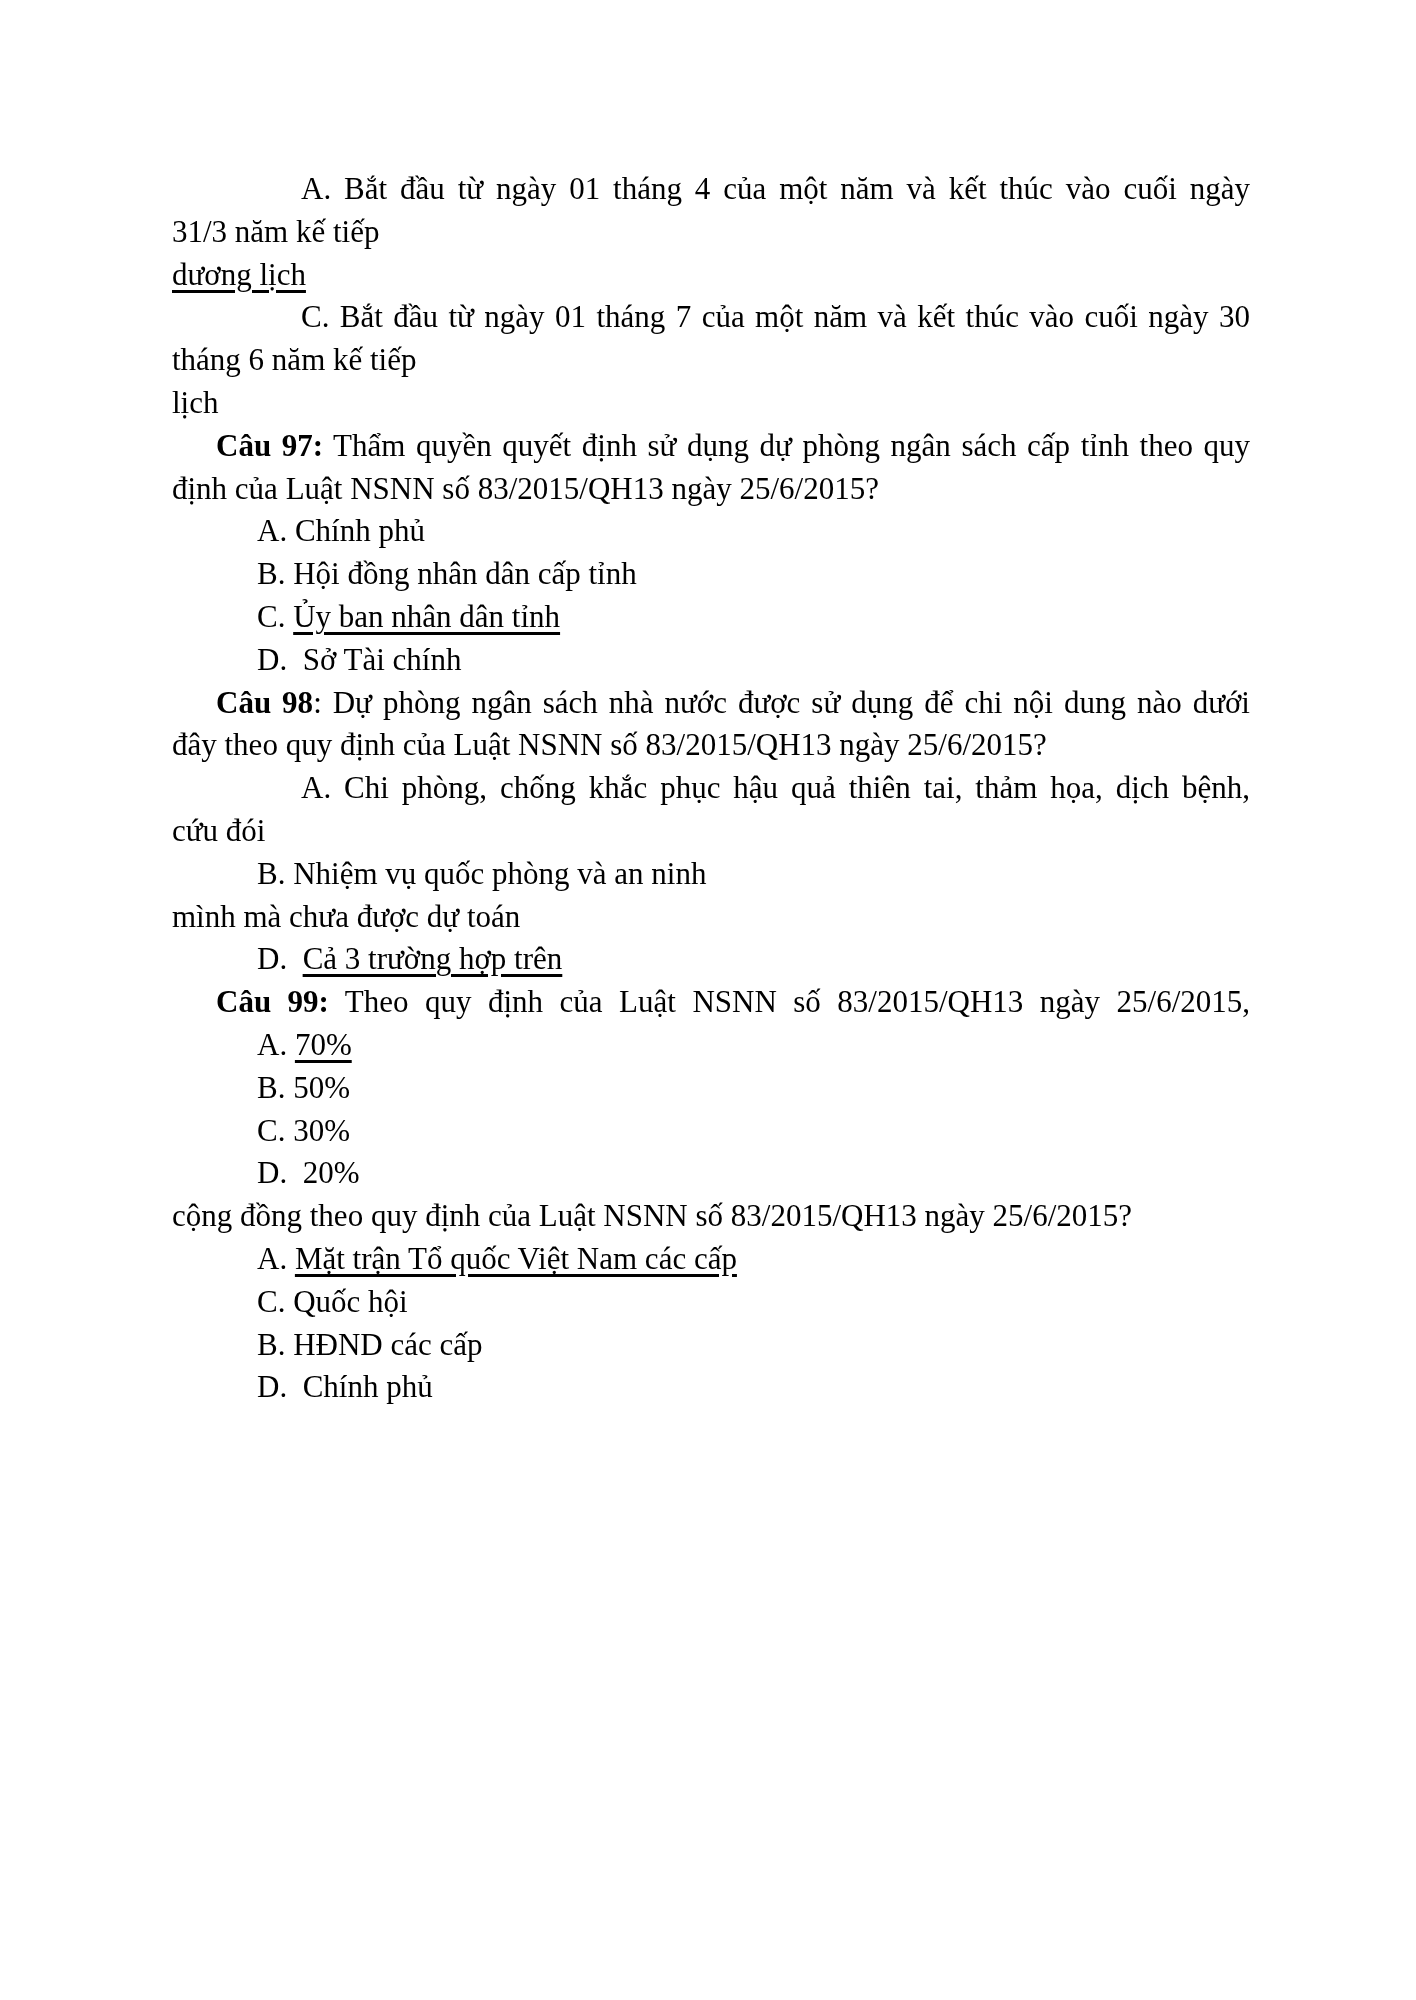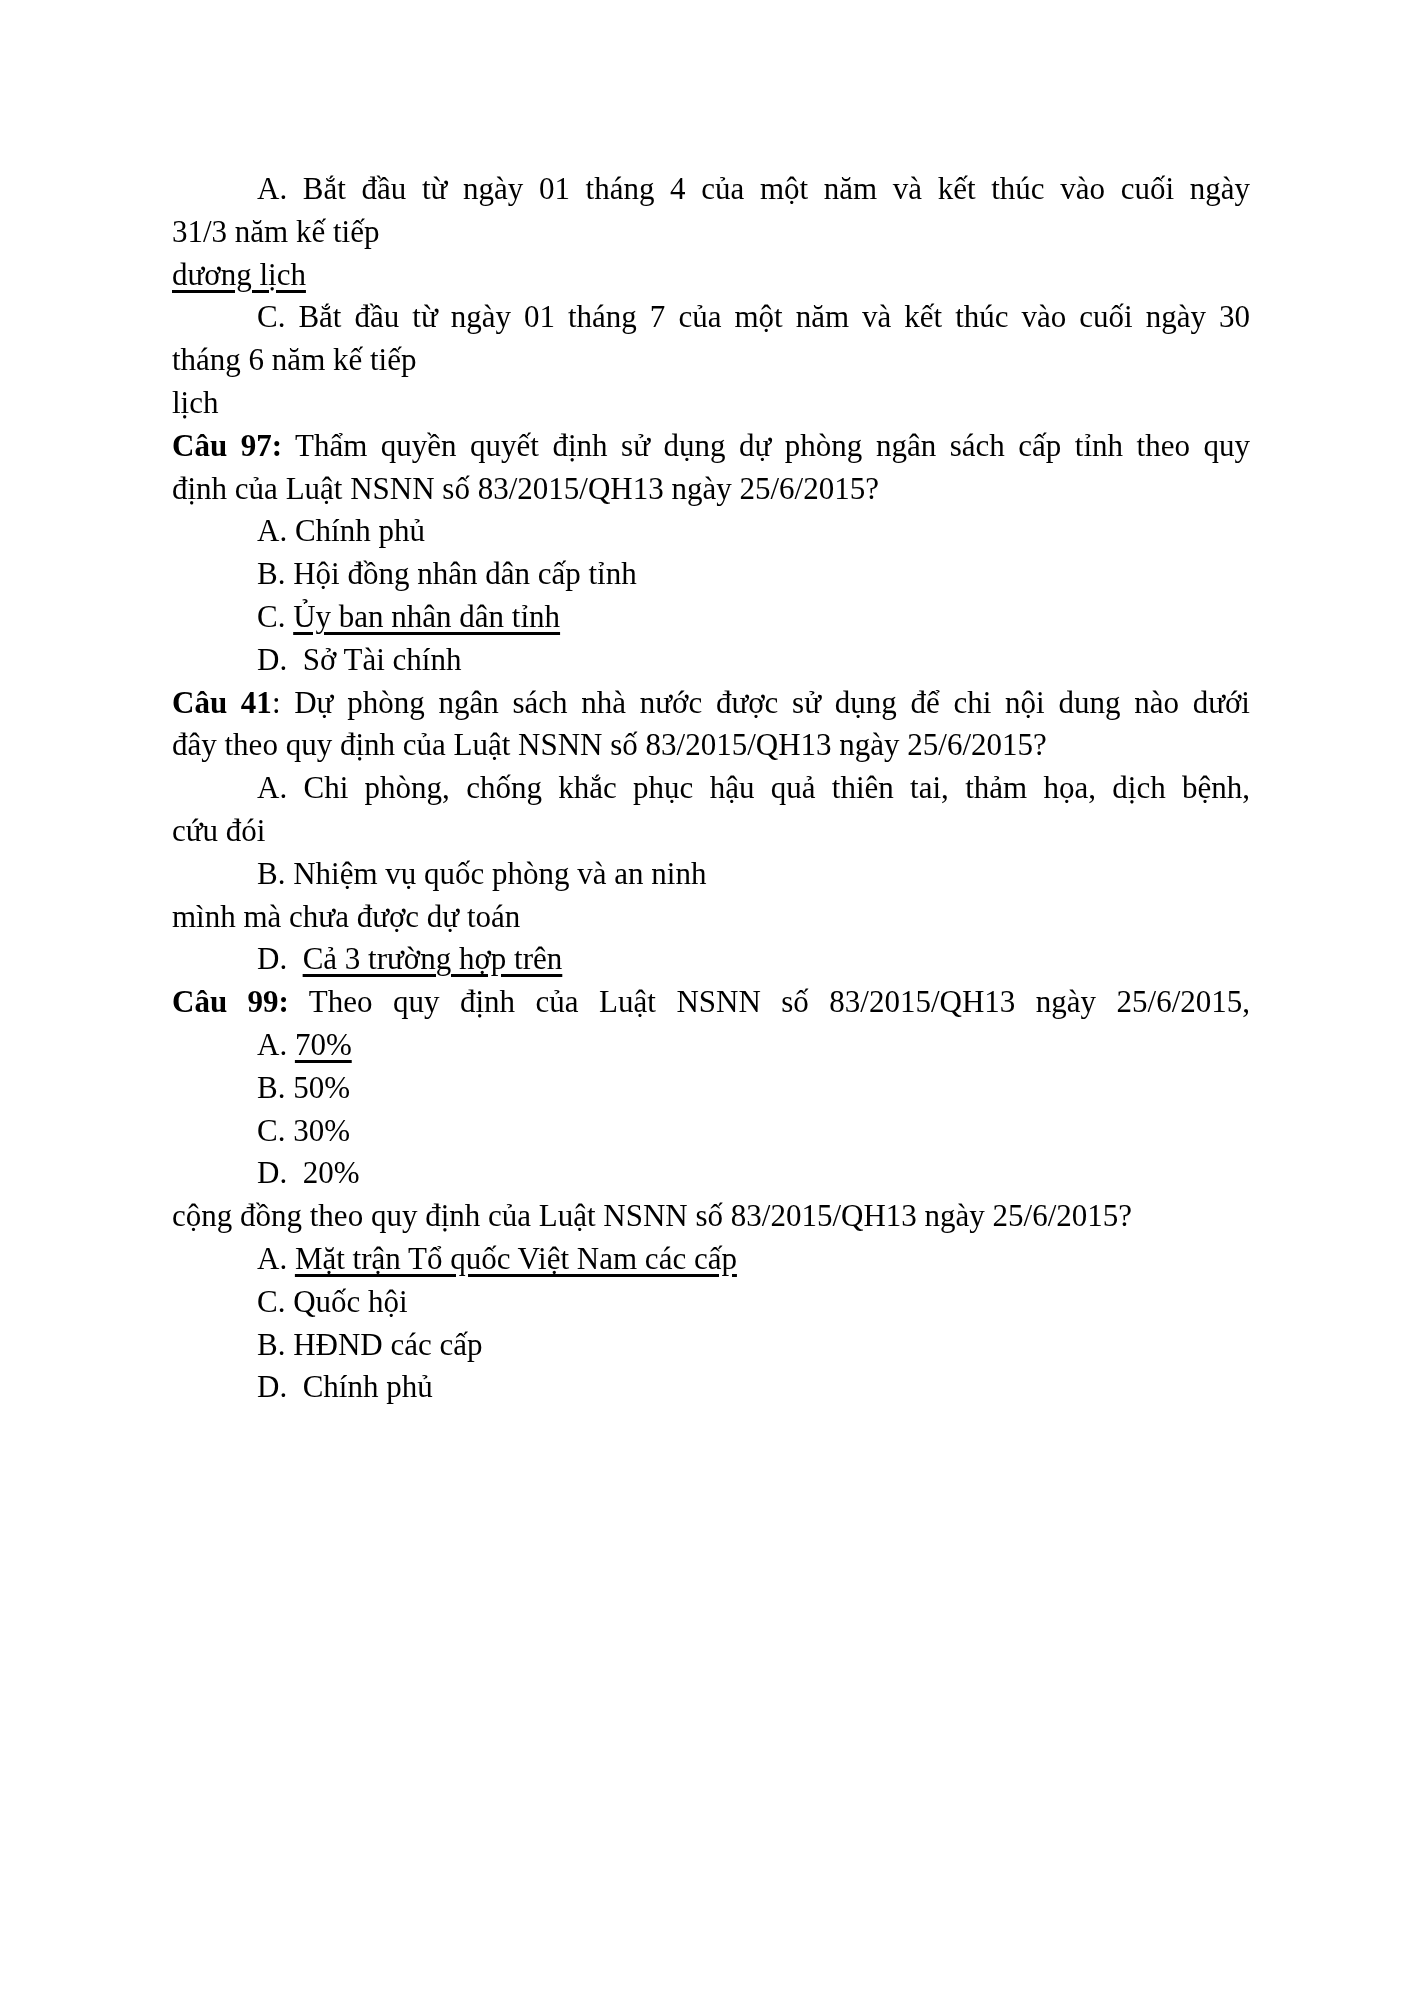--- a/index.html
+++ b/index.html
@@ -26,20 +26,21 @@
   }
   .line {
     white-space: nowrap;
   }
   .line.indent {
     padding-left: 85px;
   }
   .line.justify {
     text-align: justify;
     text-align-last: justify;
+    margin-left: 44px;
   }
   .seg { }
   .b { font-weight: bold; }
   .u {
     text-decoration: underline;
     text-decoration-thickness: 3px;
     text-underline-offset: 5px;
   }
 </style>
 </head>
@@ -51,21 +52,21 @@
     <div class="line"><span class="seg u">dương lịch</span></div>
     <div class="line indent justify"><span class="seg">C. Bắt đầu từ ngày 01 tháng 7 của một năm và kết thúc vào cuối ngày 30</span></div>
     <div class="line"><span class="seg">tháng 6 năm kế tiếp</span></div>
     <div class="line"><span class="seg">lịch</span></div>
     <div class="line justify"><span class="seg b">Câu 97:</span><span class="seg"> Thẩm quyền quyết định sử dụng dự phòng ngân sách cấp tỉnh theo quy</span></div>
     <div class="line"><span class="seg">định của Luật NSNN số 83/2015/QH13 ngày 25/6/2015?</span></div>
     <div class="line indent"><span class="seg">A. Chính phủ</span></div>
     <div class="line indent"><span class="seg">B. Hội đồng nhân dân cấp tỉnh</span></div>
     <div class="line indent"><span class="seg">C. </span><span class="seg u">Ủy ban nhân dân tỉnh</span></div>
     <div class="line indent"><span class="seg">D.&nbsp; Sở Tài chính</span></div>
-    <div class="line justify"><span class="seg b">Câu 41</span><span class="seg">: Dự phòng ngân sách nhà nước được sử dụng để chi nội dung nào dưới</span></div>
+    <div class="line justify"><span class="seg b">Câu 98</span><span class="seg">: Dự phòng ngân sách nhà nước được sử dụng để chi nội dung nào dưới</span></div>
     <div class="line"><span class="seg">đây theo quy định của Luật NSNN số 83/2015/QH13 ngày 25/6/2015?</span></div>
     <div class="line indent justify"><span class="seg">A. Chi phòng, chống khắc phục hậu quả thiên tai, thảm họa, dịch bệnh,</span></div>
     <div class="line"><span class="seg">cứu đói</span></div>
     <div class="line indent"><span class="seg">B. Nhiệm vụ quốc phòng và an ninh</span></div>
     <div class="line"><span class="seg">mình mà chưa được dự toán</span></div>
     <div class="line indent"><span class="seg">D.&nbsp; </span><span class="seg u">Cả 3 trường hợp trên</span></div>
     <div class="line justify"><span class="seg b">Câu 99:</span><span class="seg"> Theo quy định của Luật NSNN số 83/2015/QH13 ngày 25/6/2015,</span></div>
     <div class="line indent"><span class="seg">A. </span><span class="seg u">70%</span></div>
     <div class="line indent"><span class="seg">B. 50%</span></div>
     <div class="line indent"><span class="seg">C. 30%</span></div>

